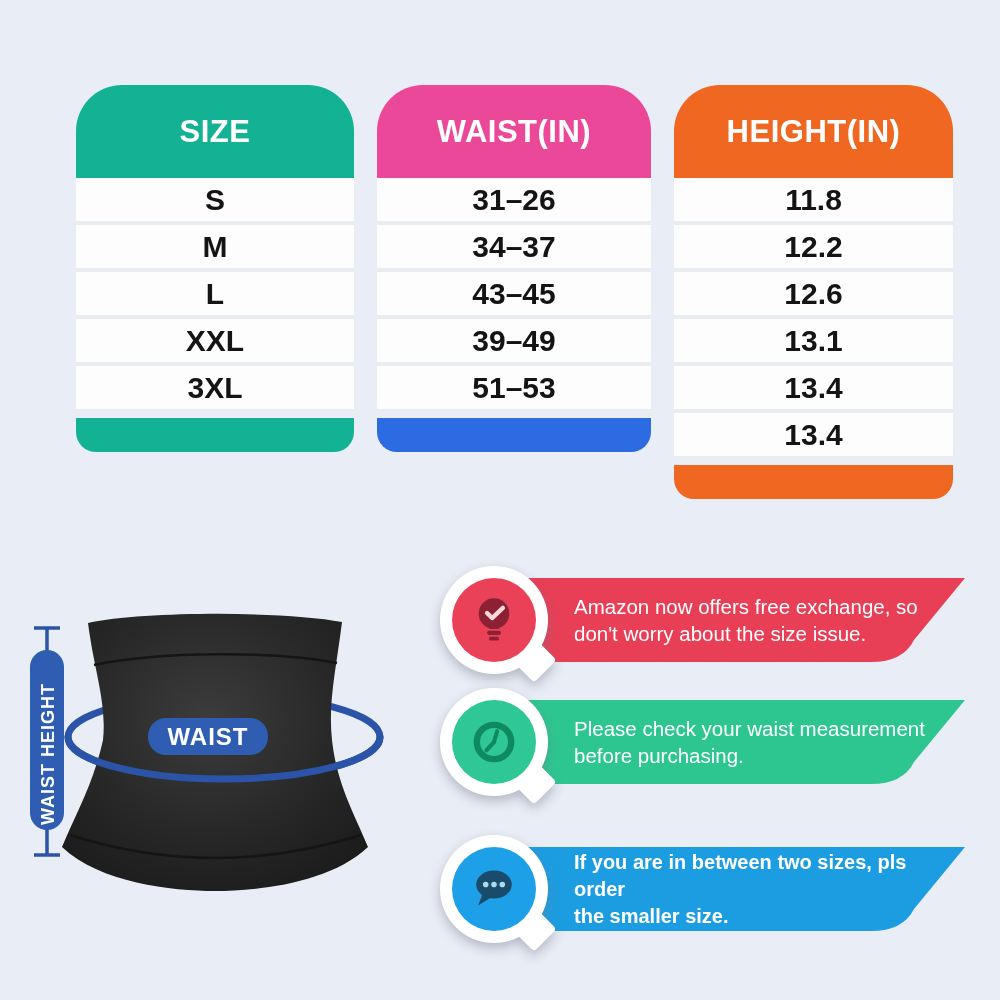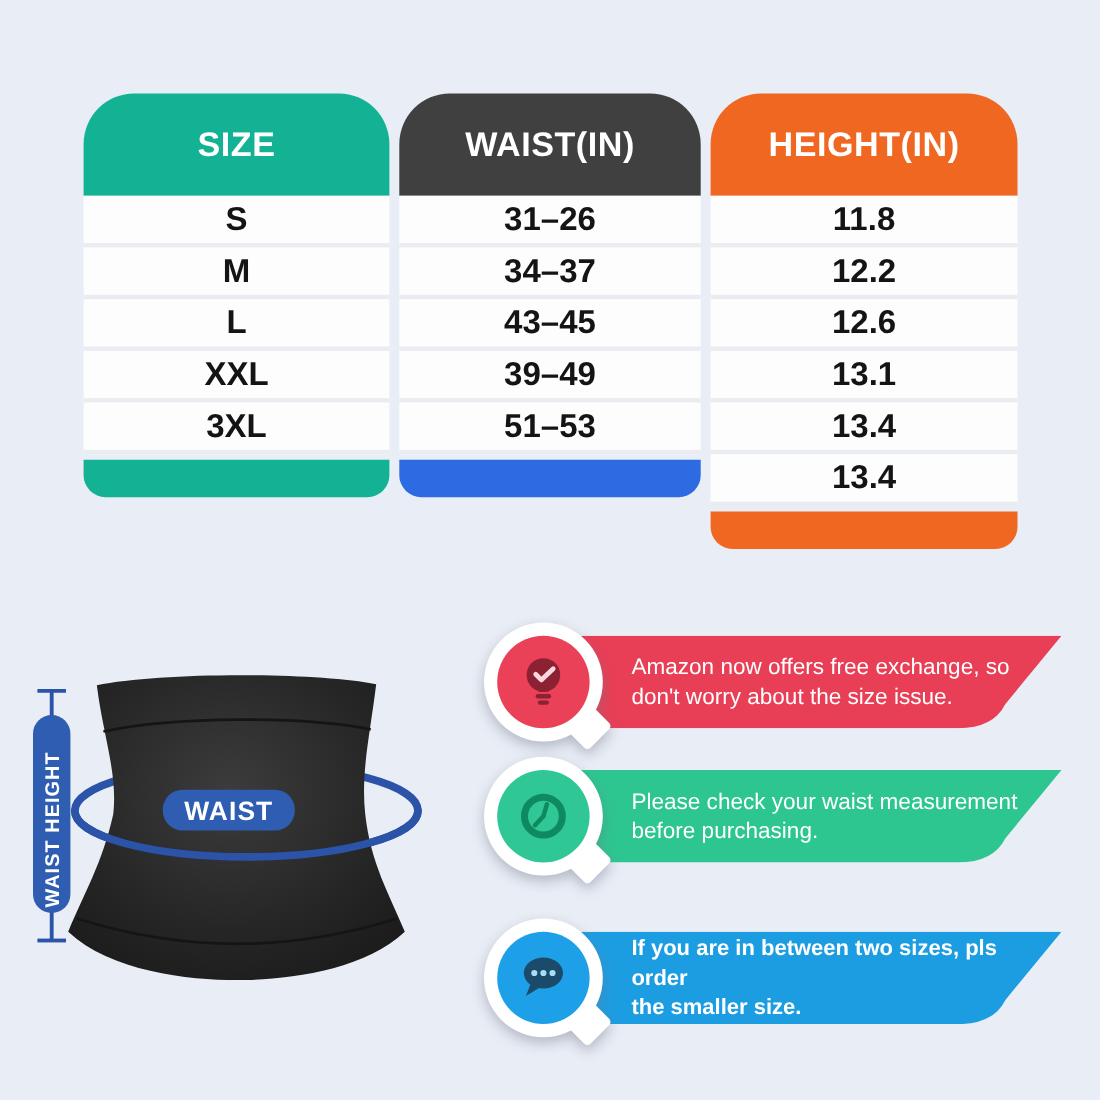--- a/index.html
+++ b/index.html
@@ -4,26 +4,26 @@
 <style>
   html,body{margin:0;padding:0;}
   .canvas{
     position:relative;width:1000px;height:1000px;overflow:hidden;
     background:#e9edf5;
     font-family:"Liberation Sans","DejaVu Sans",sans-serif;
   }
 
   
   .size-table{position:absolute;left:76px;top:85px;width:849px;display:grid;
-    grid-template-columns:278px 274px 279px;column-gap:9px;}
+    grid-template-columns:278px 274px 279px;column-gap:23px;}
   .col{display:flex;flex-direction:column;}
   .col-header{height:93px;border-radius:46px 46px 0 0;display:flex;align-items:center;justify-content:center;
     color:#fff;font-size:31px;font-weight:bold;letter-spacing:.5px;}
   .col-header.green{background:#14b294;}
-  .col-header.blue{background:#404040;text-align:center;}
+  .col-header.blue{background:#ec4899;text-align:center;}
   .col-header.orange{background:#f06722;}
   .cell{height:43px;background:#fdfdfe;border-bottom:4px solid #e9ecf1;
     display:flex;align-items:center;justify-content:center;
     font-size:30px;font-weight:bold;color:#141414;}
   .col-footer{height:34px;margin-top:5px;border-radius:0 0 20px 20px;}
   .col-footer.green{background:#14b294;}
   .col-footer.blue{background:#2c6be2;}
   .col-footer.orange{background:#f06722;}
 
   

